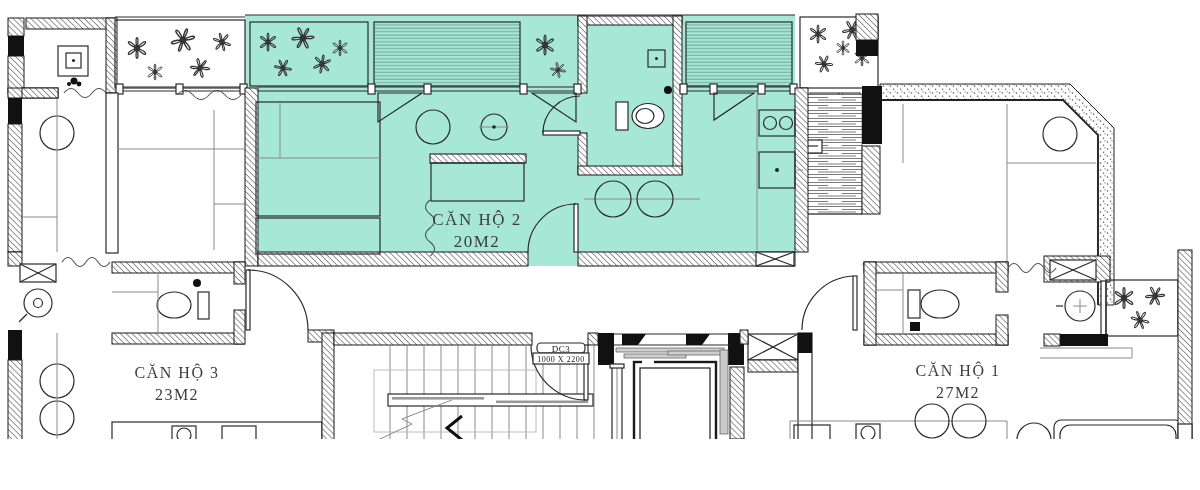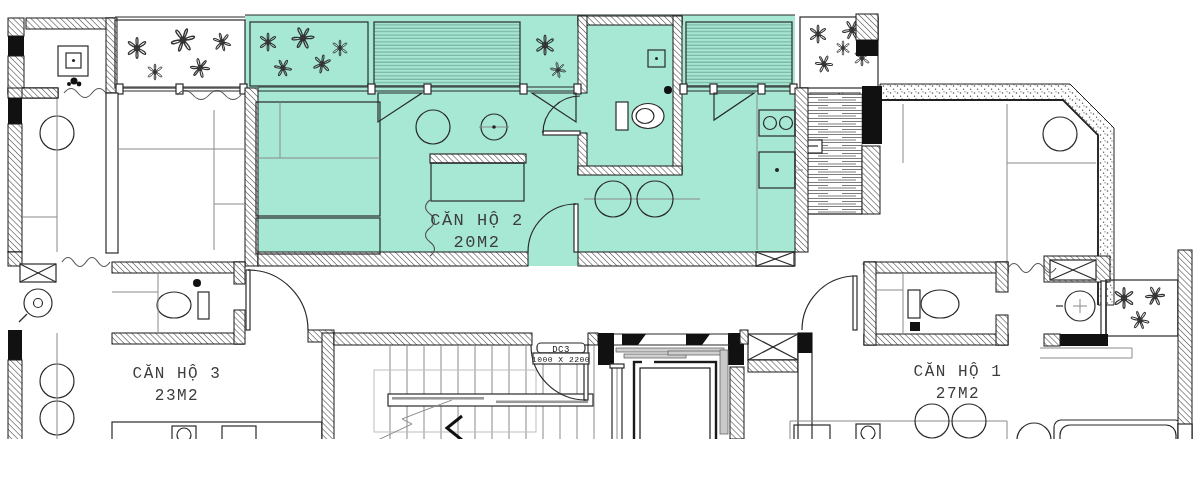--- a/index.html
+++ b/index.html
@@ -1,17 +1,17 @@
 <!DOCTYPE html>
 <html><head>
 <meta charset="utf-8">
 <style>
   html,body{margin:0;padding:0;background:#fff;}
   .stage{width:1200px;height:439px;position:relative;background:#fff;overflow:hidden;
-         font-family:Liberation Mono, monospace;}
+         font-family:Liberation Serif, serif;}
   svg{display:block;}
   .w{fill:url(#hatch);stroke:#1a1a1a;stroke-width:1;}
   .k{fill:#111;stroke:none;}
   .fx{fill:#fff;stroke:#2a2a2a;stroke-width:1.2;}
   .fxt{fill:none;stroke:#2a2a2a;stroke-width:1.2;}
   .ln{stroke:#2a2a2a;fill:none;stroke-width:1.2;}
   .md{stroke:#8a8a8a;fill:none;stroke-width:1;}
   .lt{stroke:#bdbdbd;fill:none;stroke-width:1;}
   .sq{stroke:#555;fill:none;stroke-width:1.1;}
   text{fill:#3d3d3d;}

